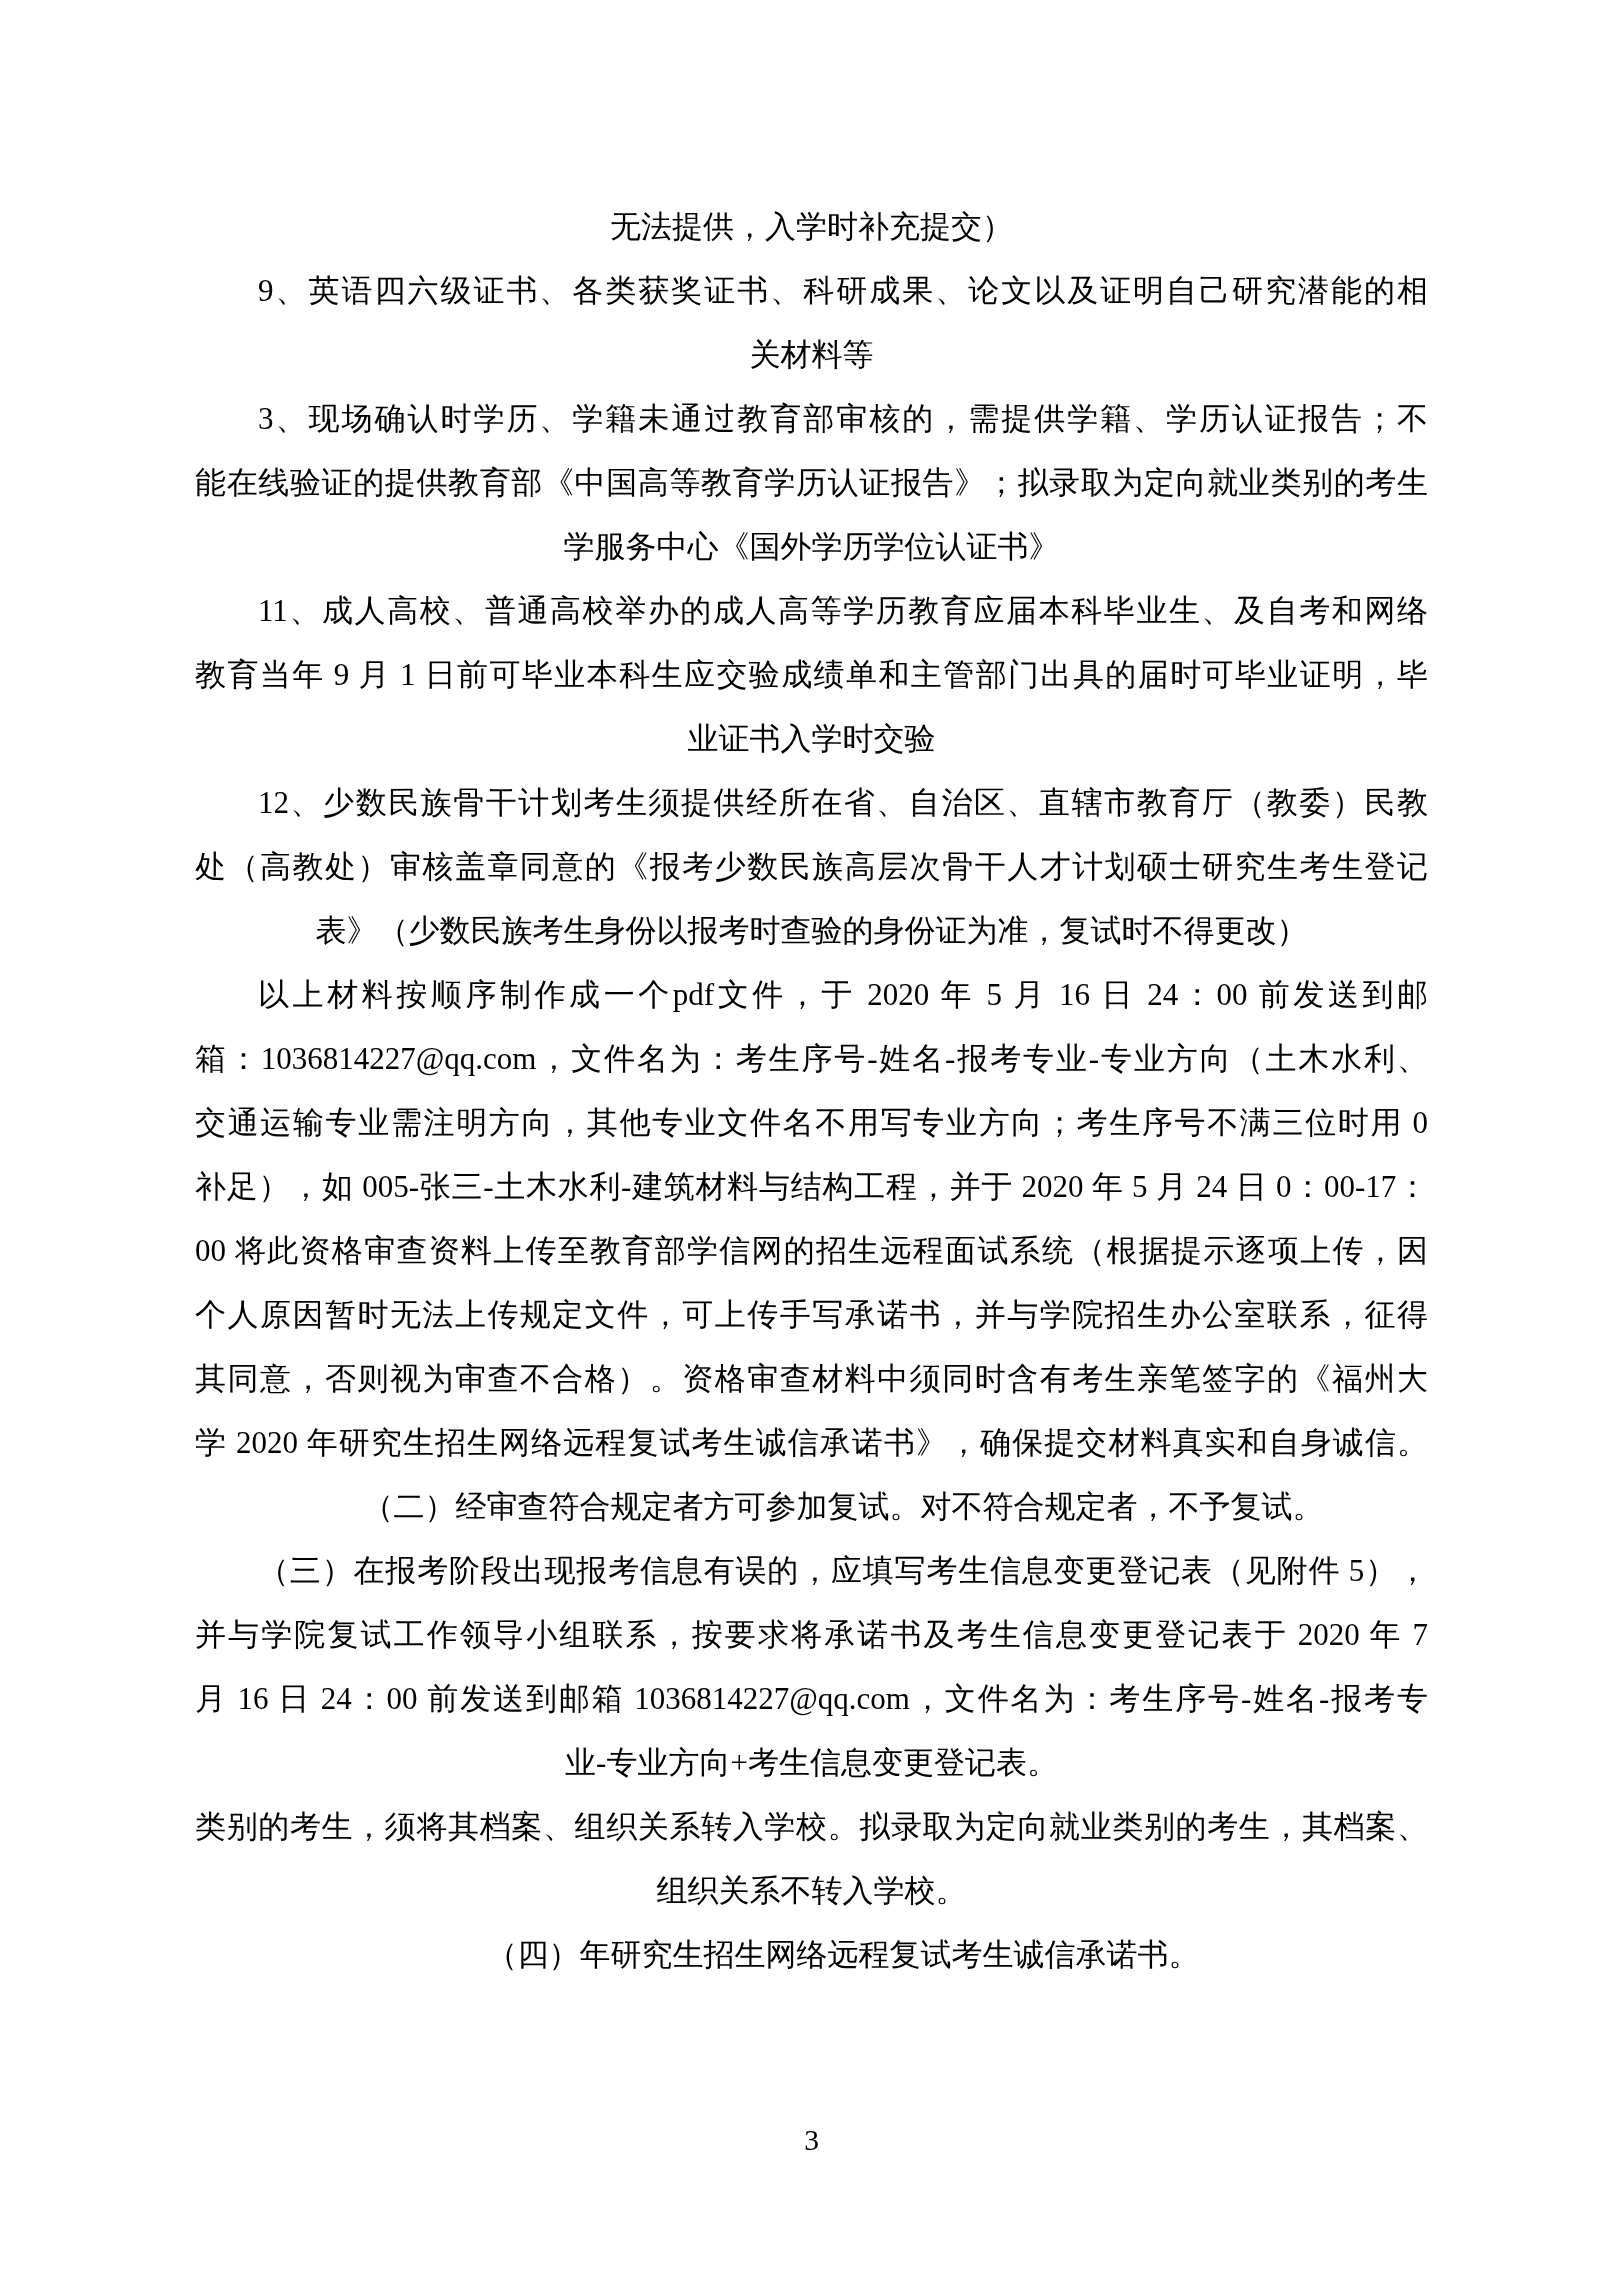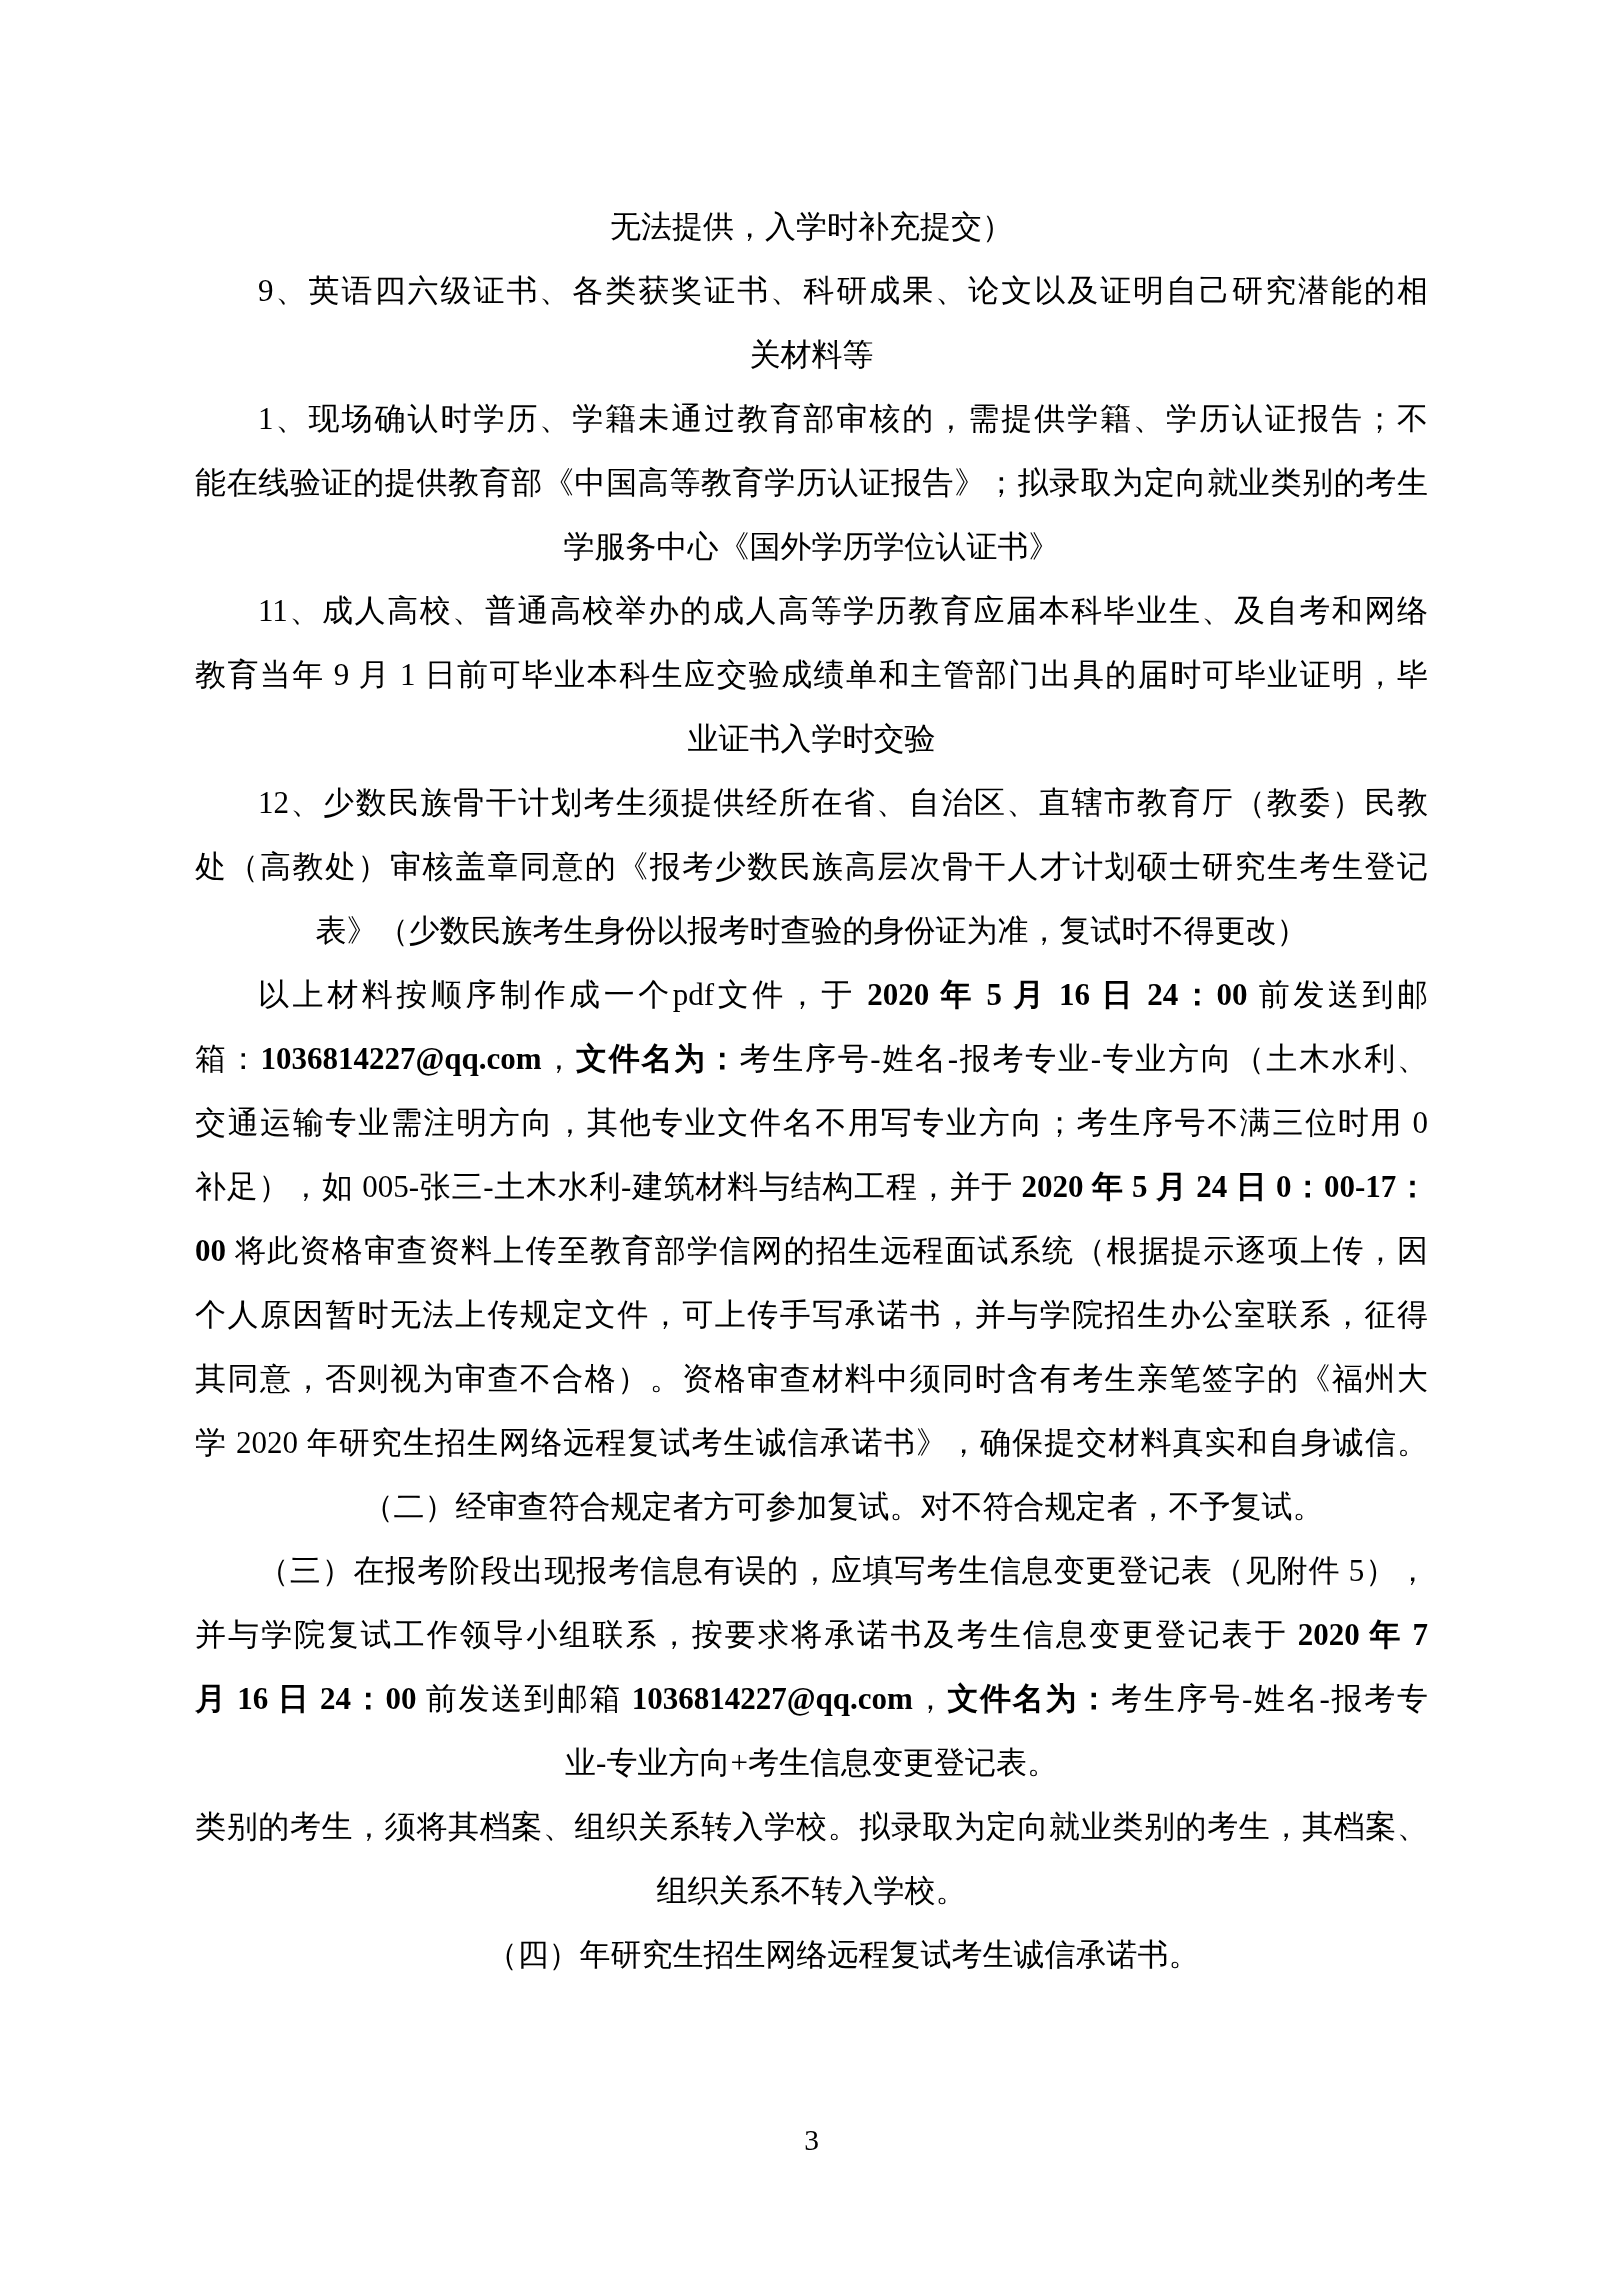--- a/index.html
+++ b/index.html
@@ -34,21 +34,21 @@
     text-align: center;
     text-justify: inter-character;
   }
   .line.just {
     text-align: justify;
     text-align-last: justify;
   }
   .line.indent {
     text-indent: 63px;
   }
-  .line b { font-weight: bold; }
+  .line b { font-weight: normal; }
   .pagenum {
     position: absolute;
     left: 0;
     top: 2122px;
     width: 1623px;
     text-align: center;
     font-size: 29.5px;
     line-height: 37px;
   }
 </style>
@@ -58,21 +58,21 @@
 <div class="page">
   <div class="textblock" id="textblock">
       <div class="para">
         <div class="line"><span>无法提供，入学时补充提交）</span></div>
       </div>
       <div class="para">
         <div class="line indent just"><span>9、英语四六级证书、各类获奖证书、科研成果、论文以及证明自己研究潜能的相</span></div>
         <div class="line"><span>关材料等</span></div>
       </div>
       <div class="para">
-        <div class="line indent just"><span>1、现场确认时学历、学籍未通过教育部审核的，需提供学籍、学历认证报告；不</span></div>
+        <div class="line indent just"><span>3、现场确认时学历、学籍未通过教育部审核的，需提供学籍、学历认证报告；不</span></div>
         <div class="line just"><span>能在线验证的提供教育部《中国高等教育学历认证报告》；拟录取为定向就业类别的考生</span></div>
         <div class="line"><span>学服务中心《国外学历学位认证书》</span></div>
       </div>
       <div class="para">
         <div class="line indent just"><span>11、成人高校、普通高校举办的成人高等学历教育应届本科毕业生、及自考和网络</span></div>
         <div class="line just"><span>教育当年 9 月 1 日前可毕业本科生应交验成绩单和主管部门出具的届时可毕业证明，毕</span></div>
         <div class="line"><span>业证书入学时交验</span></div>
       </div>
       <div class="para">
         <div class="line indent just"><span>12、少数民族骨干计划考生须提供经所在省、自治区、直辖市教育厅（教委）民教</span></div>

